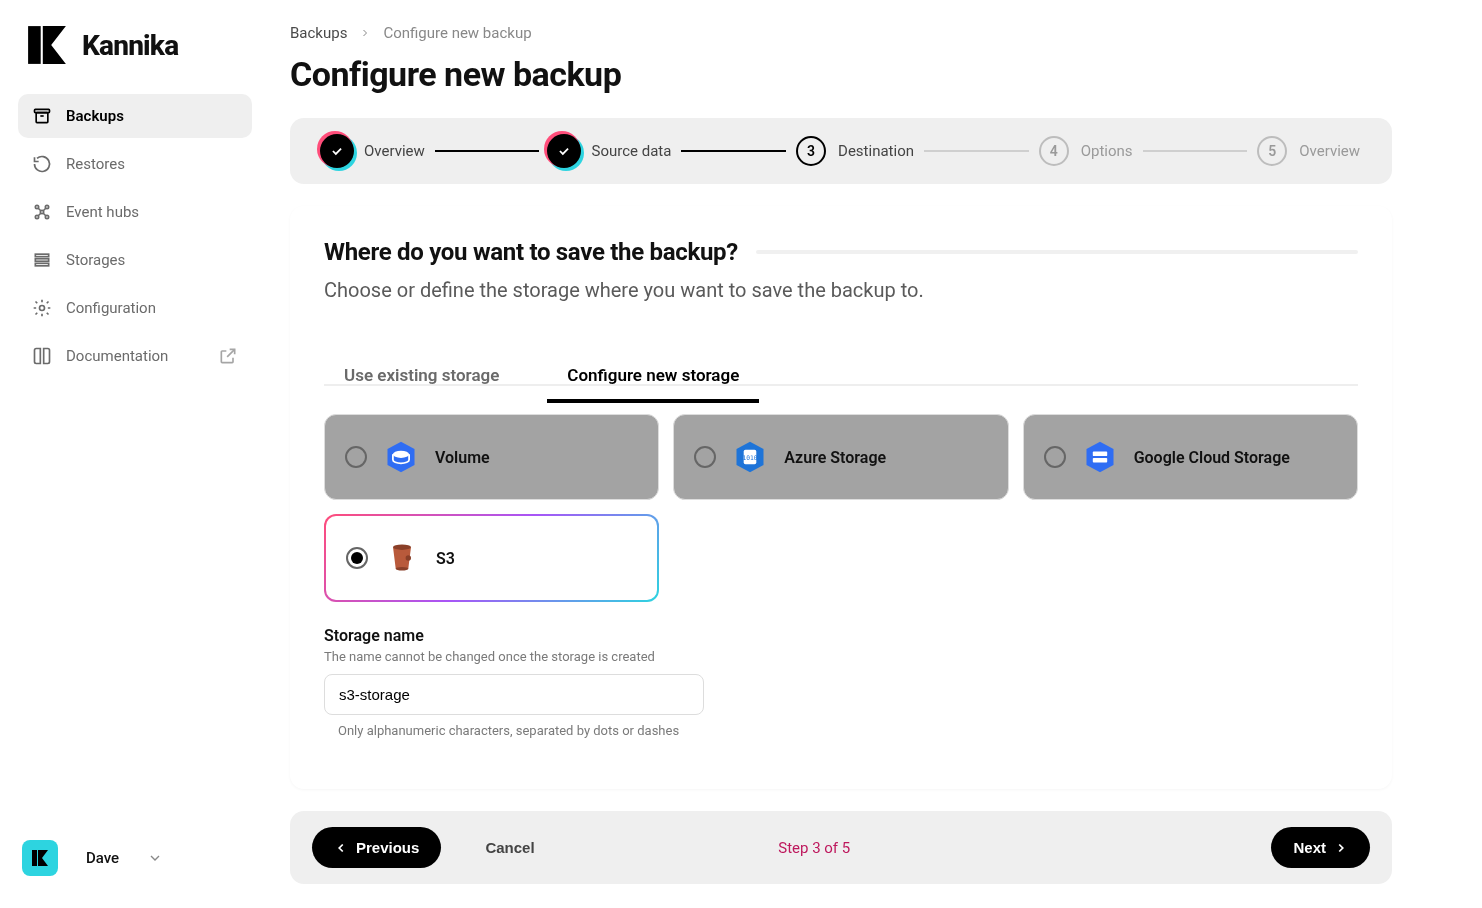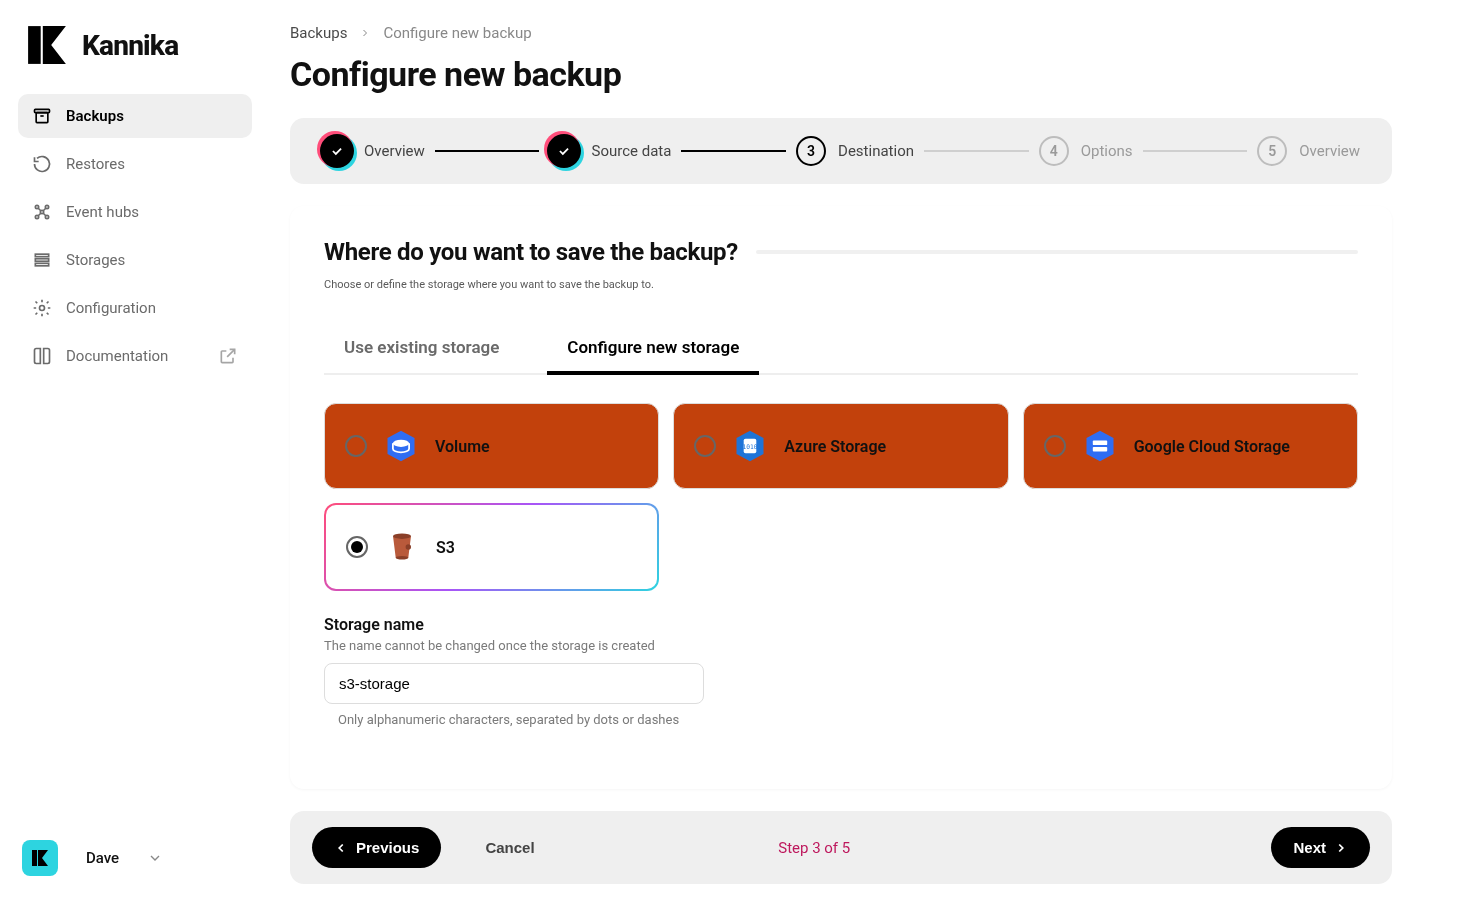--- a/index.html
+++ b/index.html
@@ -89,40 +89,40 @@
     
     .panel {
       background: #fff; border-radius: 14px;
       padding: 32px 34px 34px;
       box-shadow: 0 1px 3px rgba(0,0,0,0.04);
       flex: 1; overflow: auto;
     }
     .panel-head-row { display: flex; align-items: center; gap: 18px; margin-bottom: 12px; }
     .panel-title { font-size: 24px; font-weight: 700; letter-spacing: -0.3px; white-space: nowrap; }
     .panel-title-rule { flex: 1; height: 4px; background: #f0f0f0; border-radius: 4px; }
-    .panel-sub { font-size: 11px; color: #5a5a5a; margin-bottom: 36px; }
+    .panel-sub { font-size: 20px; color: #5a5a5a; margin-bottom: 36px; }
 
     
     .tabs { display: flex; gap: 28px; border-bottom: 2px solid #eee; margin-bottom: 28px; }
     .tab {
       padding: 8px 20px 14px; font-size: 17px; font-weight: 600;
-      color: #6a6a6a; cursor: pointer; position: relative; top: 2px;
+      color: #6a6a6a; cursor: pointer; position: relative; top: 19px;
     }
     .tab.active { color: #000; border-bottom: 4px solid #000; }
 
     
     .storage-grid {
       display: grid; grid-template-columns: repeat(3, 1fr);
       gap: 14px; margin-bottom: 14px;
     }
     .storage-card {
       border: 1px solid #ddd; border-radius: 12px;
       padding: 24px 20px;
       display: flex; align-items: center; gap: 16px;
-      cursor: pointer; background: #c2410c;
+      cursor: pointer; background: #a3a3a3;
     }
     .storage-card.selected {
       border: 2px solid transparent;
       background:
         linear-gradient(#fff,#fff) padding-box,
         linear-gradient(135deg, #ff4d7a, #a855f7, #2dd4e0) border-box;
     }
     .radio {
       width: 22px; height: 22px; border: 2px solid #666; border-radius: 50%;
       flex-shrink: 0; display: flex; align-items: center; justify-content: center;

